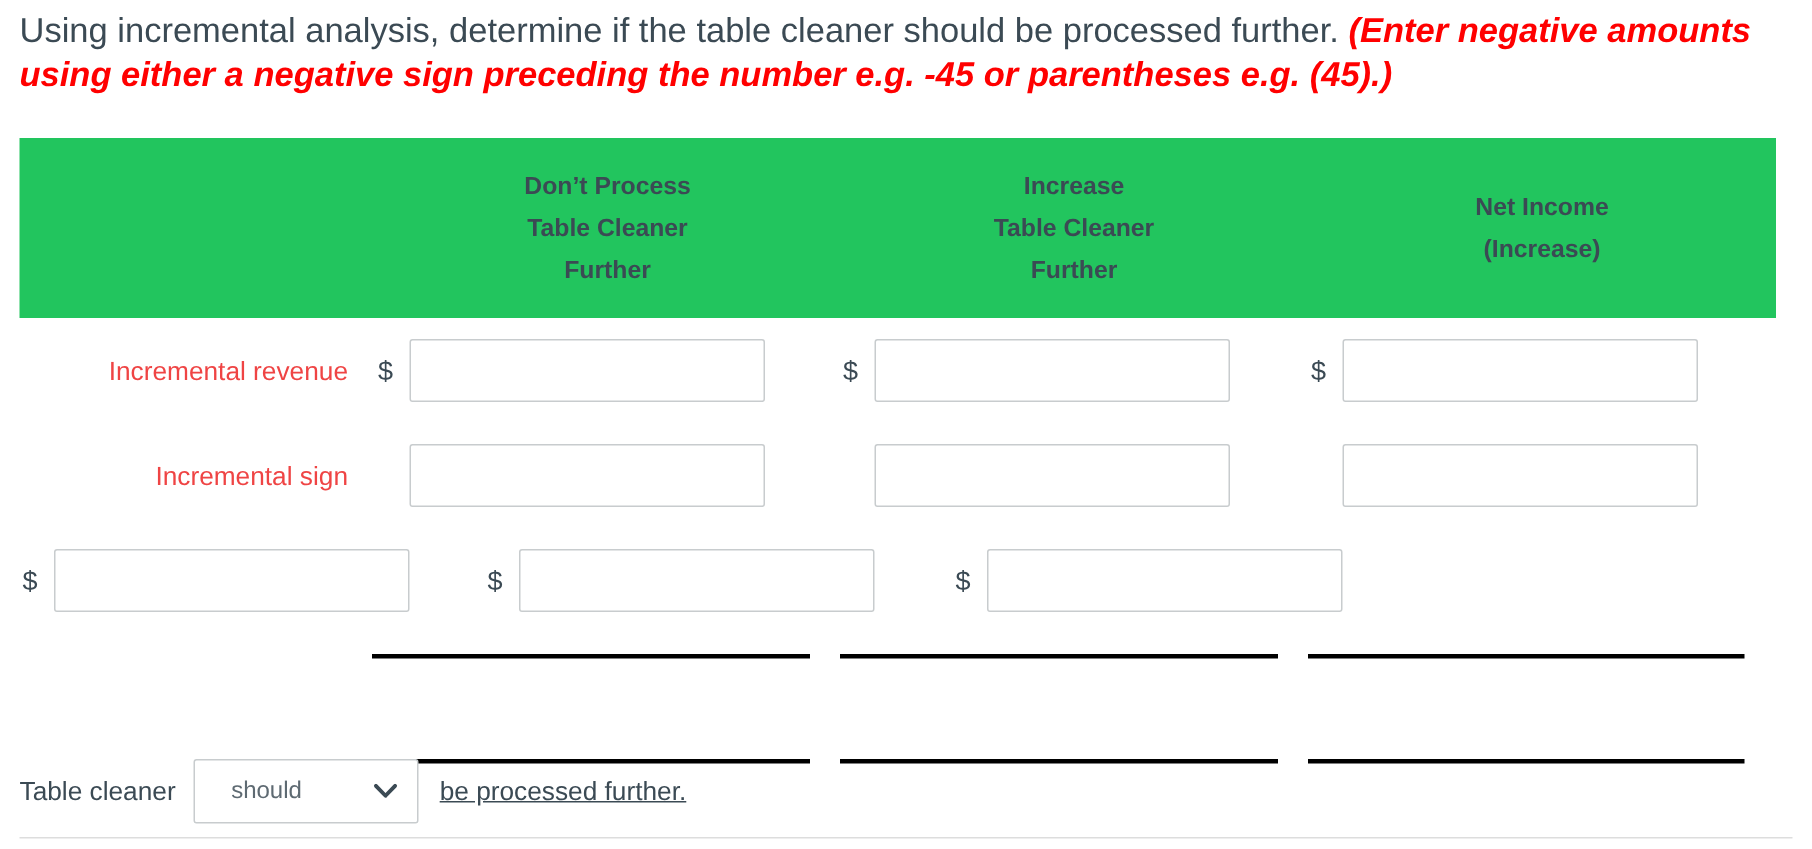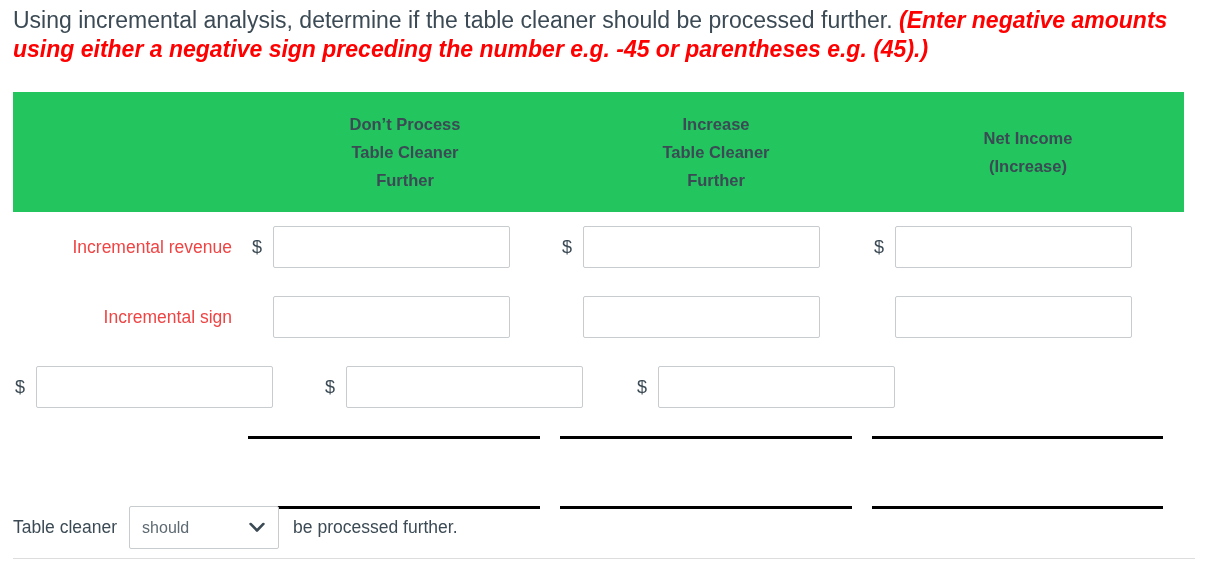--- a/index.html
+++ b/index.html
@@ -135,40 +135,40 @@
   #footer {
     position: absolute;
     left: 13px;
     top: 506px;
     display: flex;
     align-items: center;
     font-size: 17.5px;
     color: #3b4a54;
   }
   #footer .lead { padding-right: 12px; white-space: nowrap; }
-  #footer .tail { padding-left: 14px; white-space: nowrap; }
+  #footer .tail { padding-left: 14px; white-space: nowrap; text-decoration: underline; }
 
   .selectwrap {
     position: relative;
     width: 150px;
     height: 43px;
   }
   select.decision {
     appearance: none;
     -webkit-appearance: none;
     width: 150px;
     height: 43px;
     box-sizing: border-box;
     border: 1px solid #c8ccce;
     border-radius: 2px;
     background: #ffffff;
     font-family: "Liberation Sans", sans-serif;
     font-size: 16px;
     color: #5e6a72;
-    padding: 0 34px 0 12px;
+    padding: 0 34px 0 24px;
     outline: none;
     cursor: pointer;
   }
   .chevron {
     position: absolute;
     right: 14px;
     top: 50%;
     transform: translateY(-50%);
     pointer-events: none;
     display: block;

